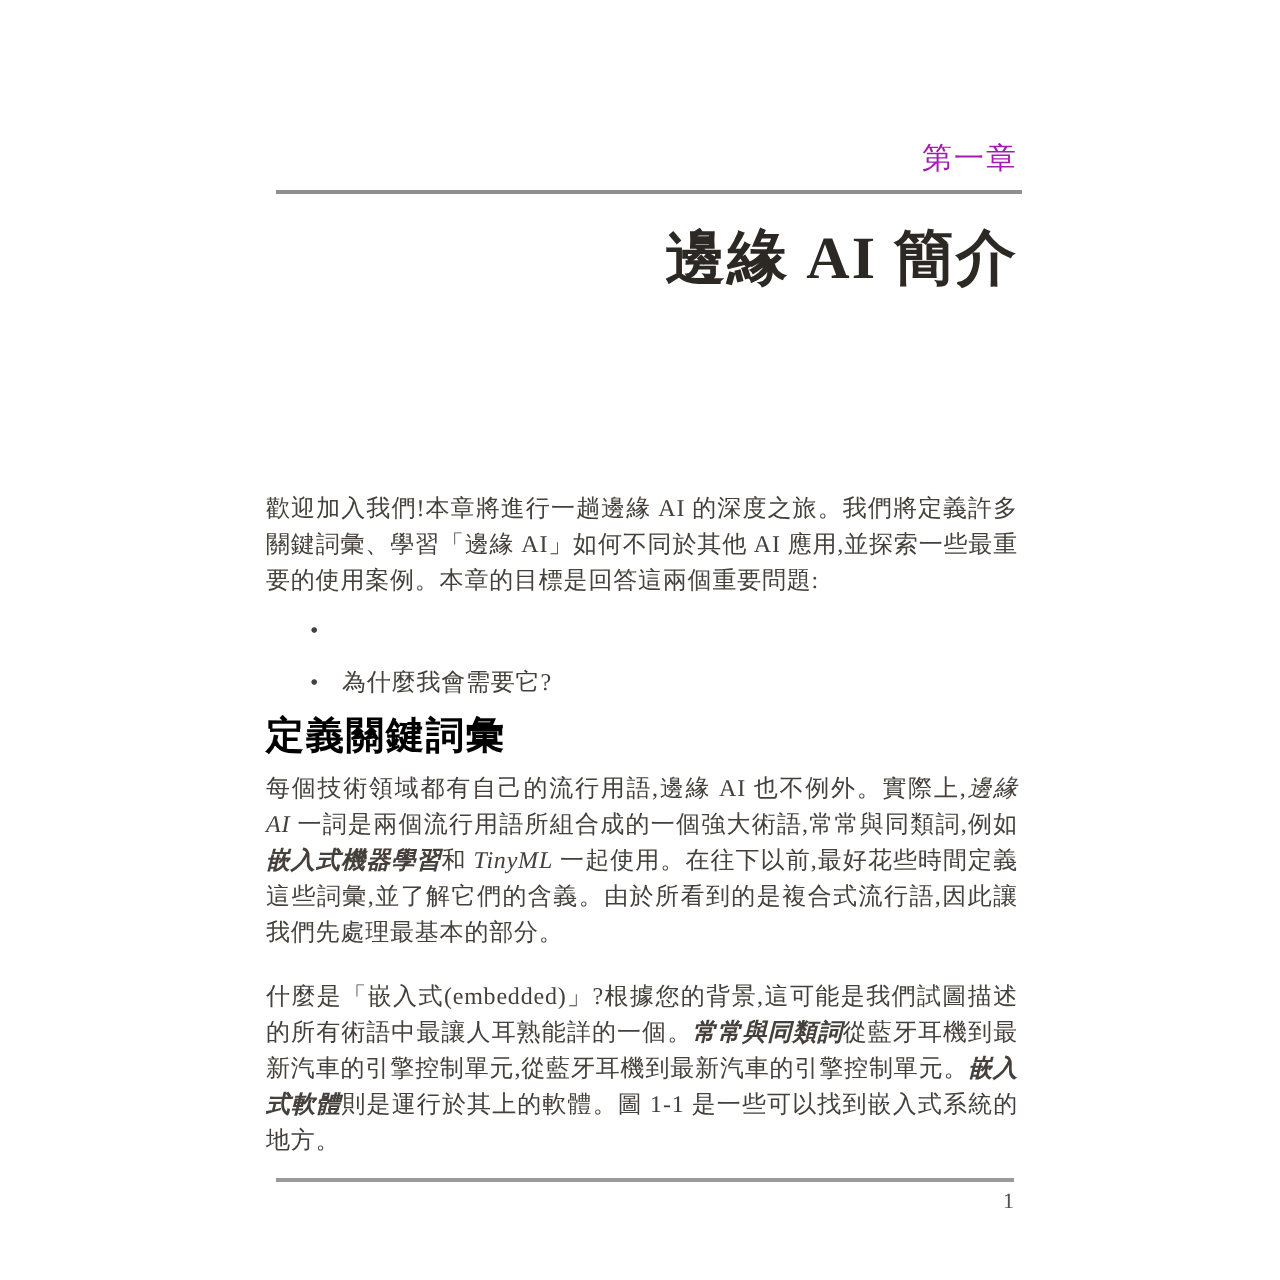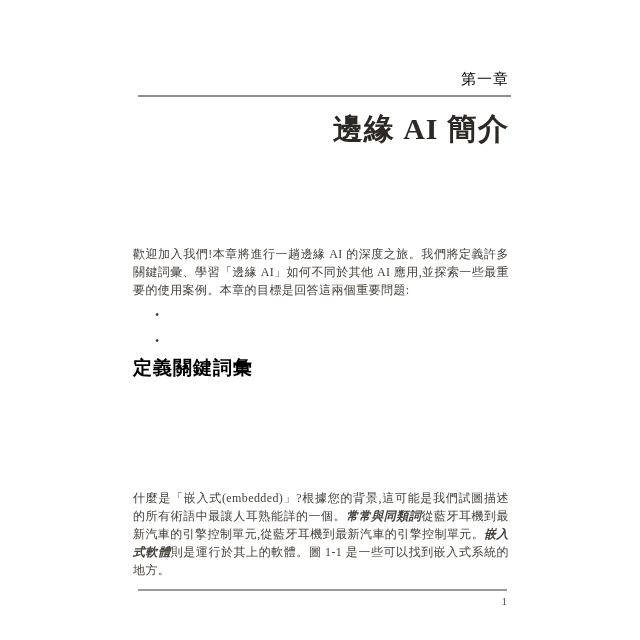--- a/index.html
+++ b/index.html
@@ -26,21 +26,21 @@
   
   .chapter-label {
     position: absolute;
     top: 70px;
     left: 0;
     right: 0;
     text-align: right;
     font-family: "Liberation Sans", sans-serif;
     font-size: 15px;
     letter-spacing: 1px;
-    color: #000000;
+    color: #a21caf;
   }
   .header-rule {
     position: absolute;
     top: 95px;
     left: 5px;
     right: -2px;
     height: 0;
     border-top: 2px solid #8f8f8f;
   }
   .page-title {
@@ -140,25 +140,27 @@
     <div class="page-title">邊緣 AI 簡介</div>
 
     <div class="para p-intro"><span>歡迎加入我們!本章將進行一趟邊緣 AI 的深度之旅。我們將定義許多關鍵詞彙、學習「邊緣 AI」如何不同於其他 AI 應用,並探索一些最重要的使用案例。本章的目標是回答這兩個重要問題:</span></div>
 
     <div class="bullet-list">
       <div class="bullet-item">
         <span class="bullet-dot">•</span>
       </div>
       <div class="bullet-item">
         <span class="bullet-dot">•</span>
+        <span>為什麼我會需要它?</span>
       </div>
     </div>
 
     <div class="section-heading h-define">定義關鍵詞彙</div>
 
+    <div class="para p-define"><span>每個技術領域都有自己的流行用語,邊緣 AI 也不例外。實際上,</span><span class="seg-i">邊緣 AI</span><span> 一詞是兩個流行用語所組合成的一個強大術語,常常與同類詞,例如</span><span class="seg-bi">嵌入式機器學習</span><span>和 </span><span class="seg-i">TinyML</span><span> 一起使用。在往下以前,最好花些時間定義這些詞彙,並了解它們的含義。由於所看到的是複合式流行語,因此讓我們先處理最基本的部分。</span></div>
 
 
     <div class="para p-embedded"><span>什麼是「嵌入式(</span><span class="seg-b">embedded</span><span>)」?根據您的背景,這可能是我們試圖描述的所有術語中最讓人耳熟能詳的一個。</span><span class="seg-bi">常常與同類詞</span><span>從藍牙耳機到最新汽車的引擎控制單元,從藍牙耳機到最新汽車的引擎控制單元。</span><span class="seg-bi">嵌入式軟體</span><span>則是運行於其上的軟體。圖 1-1 是一些可以找到嵌入式系統的地方。</span></div>
 
     <div class="footer-rule"></div>
 
     <div class="page-number">1</div>
 
   </div>
 </div>

